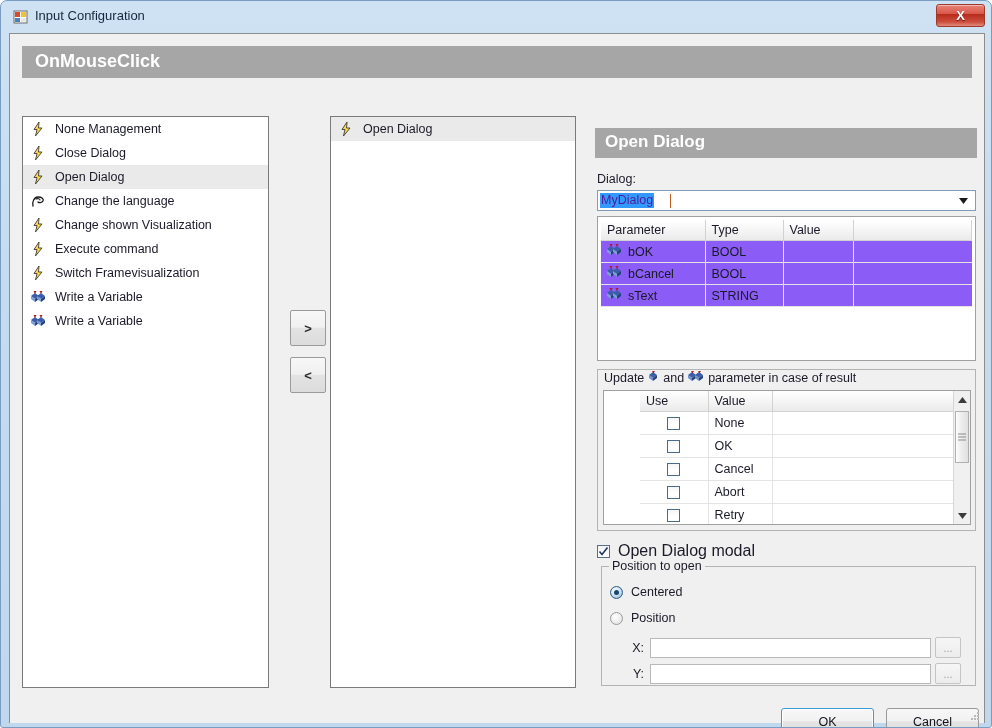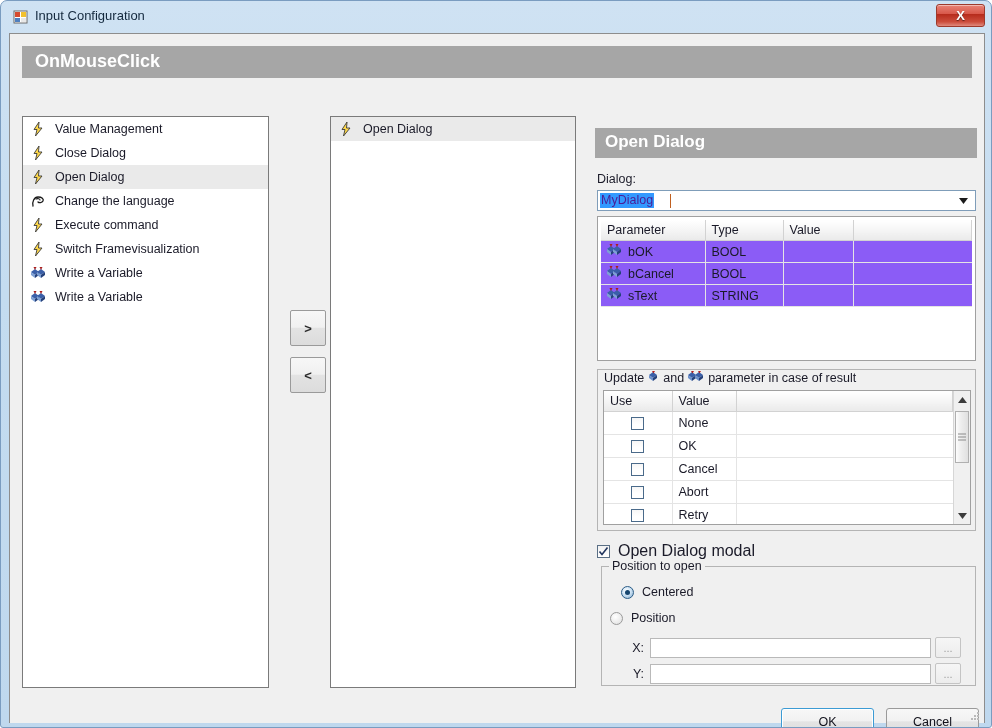--- a/index.html
+++ b/index.html
@@ -293,20 +293,21 @@
     border: 1px solid #a0a0a0;
     box-sizing: border-box;
     overflow: hidden;
   }
   #result-table-inner {
     position: absolute;
     left: 0; top: 0;
     width: 349px;
     height: 100%;
     overflow: hidden;
+    padding-left: 36px;
   }
   table.resgrid {
     border-collapse: collapse;
     width: 100%;
     font-size: 12.5px;
     table-layout: fixed;
   }
   table.resgrid th {
     background: linear-gradient(to bottom, #ffffff 0%, #f4f4f4 55%, #eaeaea 100%);
     border-bottom: 1px solid #d2d2d2;
@@ -412,21 +413,21 @@
     background: #f0f0f0;
     padding: 0 3px;
     font-size: 12.5px;
     color: #1a1a28;
   }
   .radio-row {
     position: absolute;
     display: flex; align-items: center;
     cursor: pointer;
   }
-  #radio-centered-row { left: 8px; top: 18px; margin-left: 11px; }
+  #radio-centered-row { left: 8px; top: 18px; }
   #radio-position-row { left: 8px; top: 44px; }
   .radio {
     width: 13px; height: 13px;
     border-radius: 50%;
     border: 1px solid #9a9a9a;
     background: radial-gradient(circle at 40% 35%, #ffffff 0%, #e8e8e8 70%, #d4d4d4 100%);
     box-sizing: border-box;
     position: relative;
     margin-right: 8px;
   }
@@ -533,21 +534,21 @@
       <span id="banner-text">OnMouseClick</span>
     </div>
 
     <div id="available-list" class="listbox">
         <div class="list-item">
           <span class="li-icon">
             <svg width="12" height="14" viewBox="0 0 12 14">
               <path d="M7 0 L2 7.5 L5 7.5 L3.5 14 L10 6 L6.5 6 Z" fill="#ffd94a" stroke="#3a3a3a" stroke-width="0.9" stroke-linejoin="round"></path>
             </svg>
           </span>
-          <span class="li-label">Value Management</span>
+          <span class="li-label">None Management</span>
         </div>
         <div class="list-item">
           <span class="li-icon">
             <svg width="12" height="14" viewBox="0 0 12 14">
               <path d="M7 0 L2 7.5 L5 7.5 L3.5 14 L10 6 L6.5 6 Z" fill="#ffd94a" stroke="#3a3a3a" stroke-width="0.9" stroke-linejoin="round"></path>
             </svg>
           </span>
           <span class="li-label">Close Dialog</span>
         </div>
         <div class="list-item selected">
@@ -559,20 +560,28 @@
           <span class="li-label">Open Dialog</span>
         </div>
         <div class="list-item">
           <span class="li-icon">
             <svg width="14" height="13" viewBox="0 0 14 13">
               <path d="M2 11 C1 7 3 2 7 2 C11 2 13 4 12 6 C11 8 8 8 7 7" fill="none" stroke="#1a1a1a" stroke-width="1.3" stroke-linecap="round"></path>
               <path d="M5 4 C7 3 9 4 9 5" fill="none" stroke="#1a1a1a" stroke-width="1.1" stroke-linecap="round"></path>
             </svg>
           </span>
           <span class="li-label">Change the language</span>
+        </div>
+        <div class="list-item">
+          <span class="li-icon">
+            <svg width="12" height="14" viewBox="0 0 12 14">
+              <path d="M7 0 L2 7.5 L5 7.5 L3.5 14 L10 6 L6.5 6 Z" fill="#ffd94a" stroke="#3a3a3a" stroke-width="0.9" stroke-linejoin="round"></path>
+            </svg>
+          </span>
+          <span class="li-label">Change shown Visualization</span>
         </div>
         <div class="list-item">
           <span class="li-icon">
             <svg width="12" height="14" viewBox="0 0 12 14">
               <path d="M7 0 L2 7.5 L5 7.5 L3.5 14 L10 6 L6.5 6 Z" fill="#ffd94a" stroke="#3a3a3a" stroke-width="0.9" stroke-linejoin="round"></path>
             </svg>
           </span>
           <span class="li-label">Execute command</span>
         </div>
         <div class="list-item">

